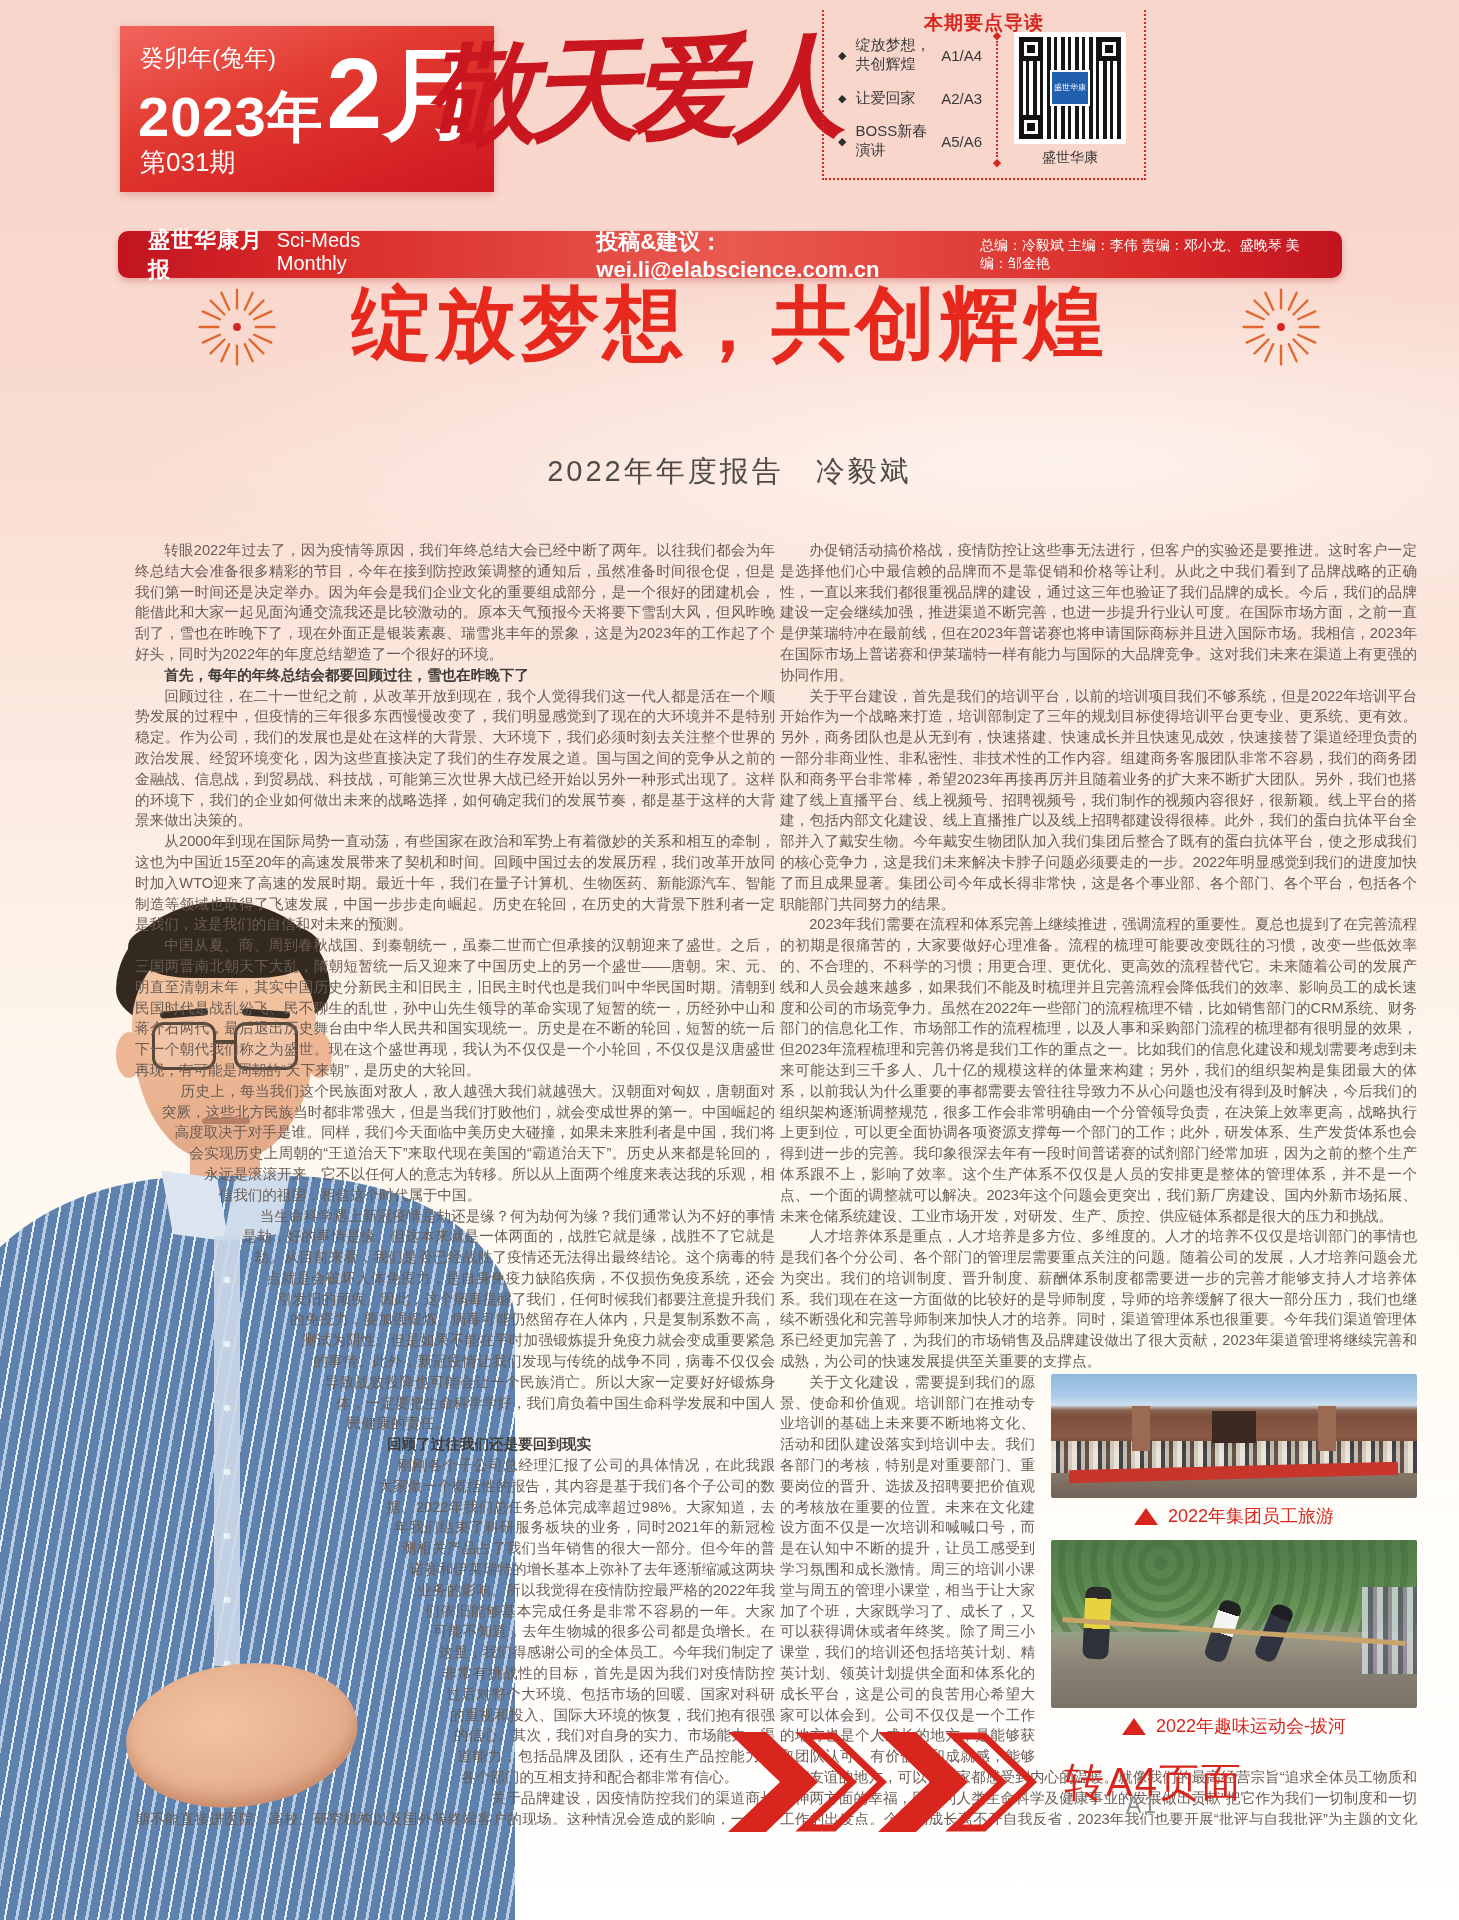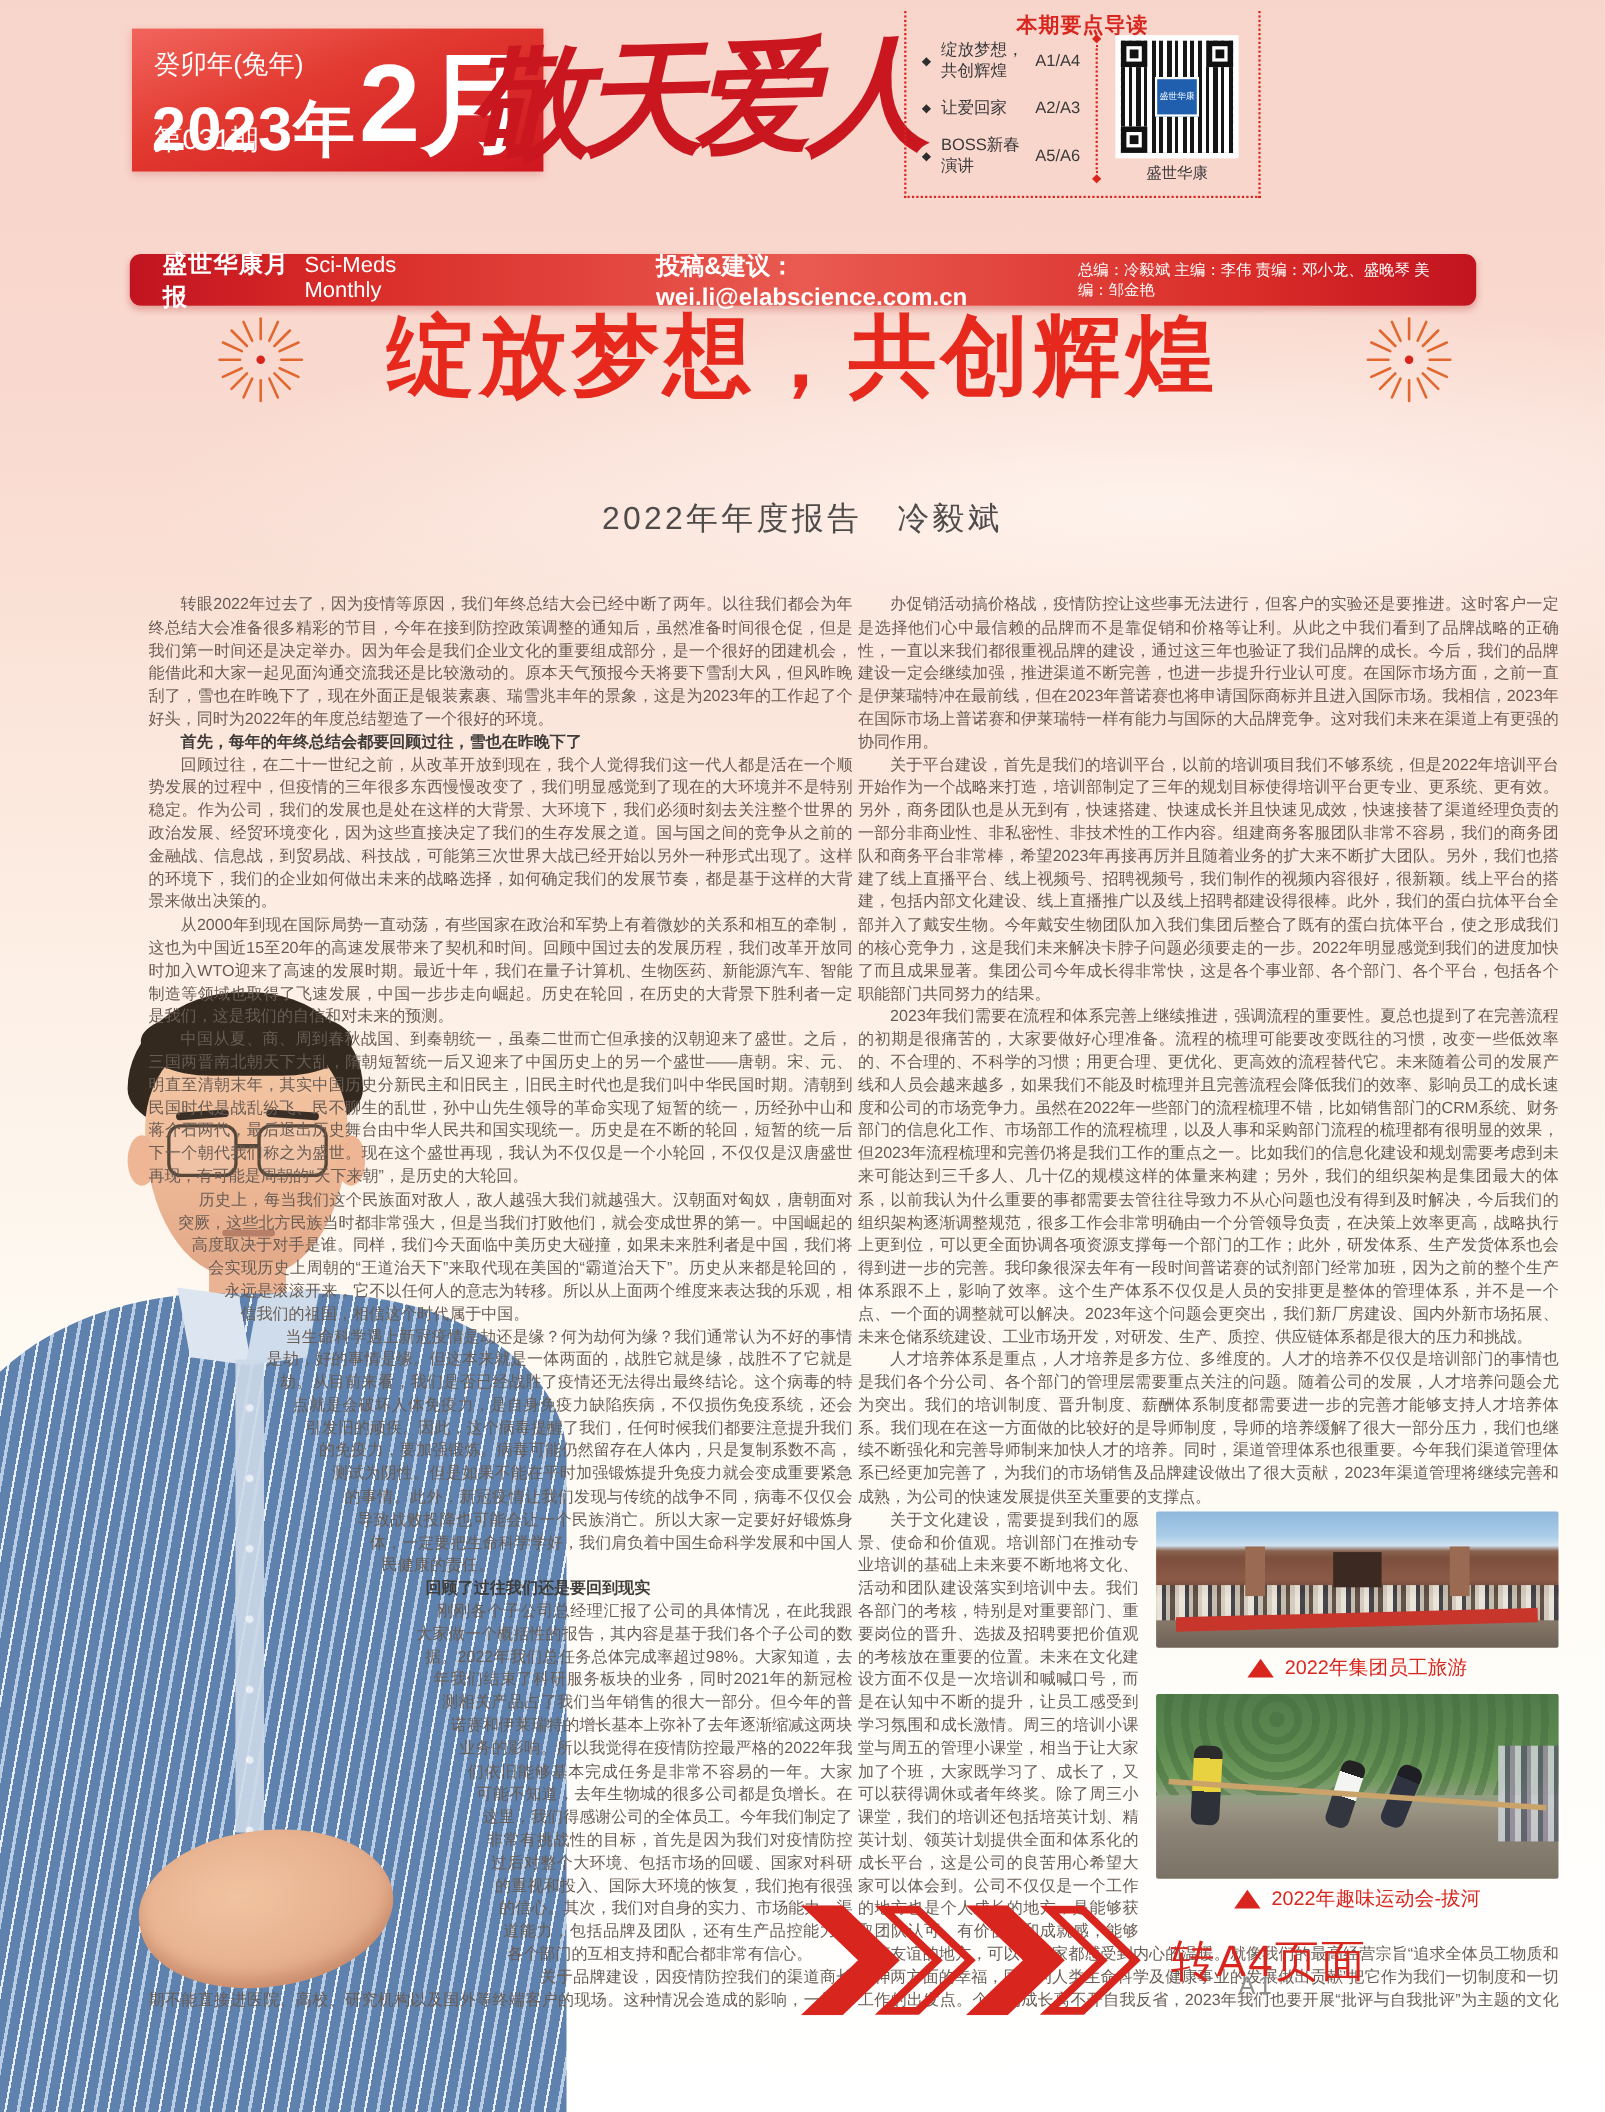--- a/index.html
+++ b/index.html
@@ -5,21 +5,21 @@
   html,body { margin:0; padding:0; }
   .page {
     position:relative; width:1459px; height:1920px; overflow:hidden;
     font-family:"Liberation Sans", sans-serif;
     background:
       radial-gradient(90% 14% at 72% 24%, rgba(255,247,241,.85) 0%, rgba(255,247,241,0) 70%),
       linear-gradient(180deg,#f8d5cb 0%,#f9d7cd 12%,#f9dbd1 22%,#fbe5da 33%,#fdf0e6 47%,#fefaf2 64%,#fffdf9 80%,#ffffff 100%);
   }
   
   .datebox {
-    position:absolute; left:120px; top:26px; width:374px; height:130px;
+    position:absolute; left:120px; top:26px; width:374px; height:166px;
     background:linear-gradient(160deg,#f1655d 0%,#e23a30 40%,#cf1620 100%);
     color:#fff; box-shadow:0 3px 8px rgba(170,30,30,.25);
   }
   .datebox .era   { position:absolute; left:20px; top:16px;  font-size:24px; }
   .datebox .year  { position:absolute; left:18px; top:54px;  font-size:56px; font-weight:bold; letter-spacing:1px;}
   .datebox .month { position:absolute; right:12px; top:2px;  font-size:100px; font-weight:bold; }
   .datebox .issue { position:absolute; left:20px; bottom:12px; font-size:26px; }
   .brand {
     position:absolute; left:425px; top:2px; width:420px; height:175px;
     font-size:112px; font-weight:bold; font-style:italic; color:#c9161f;

